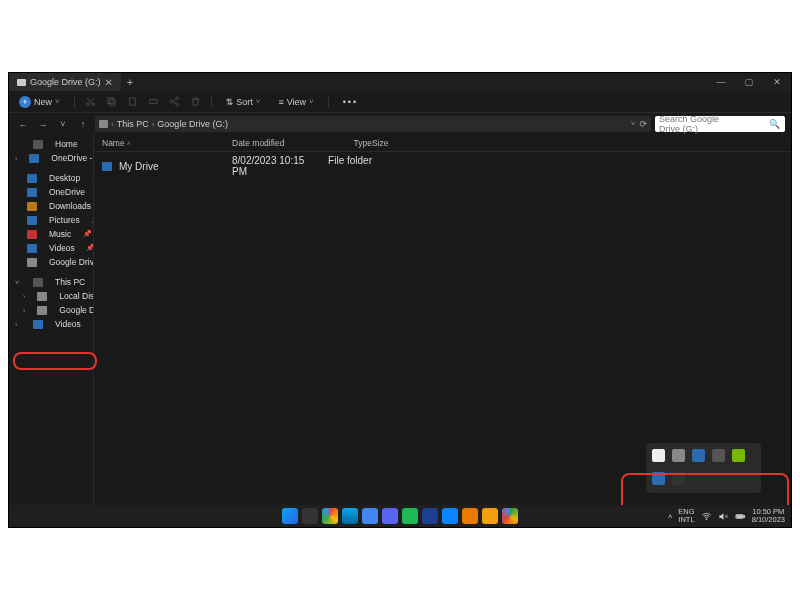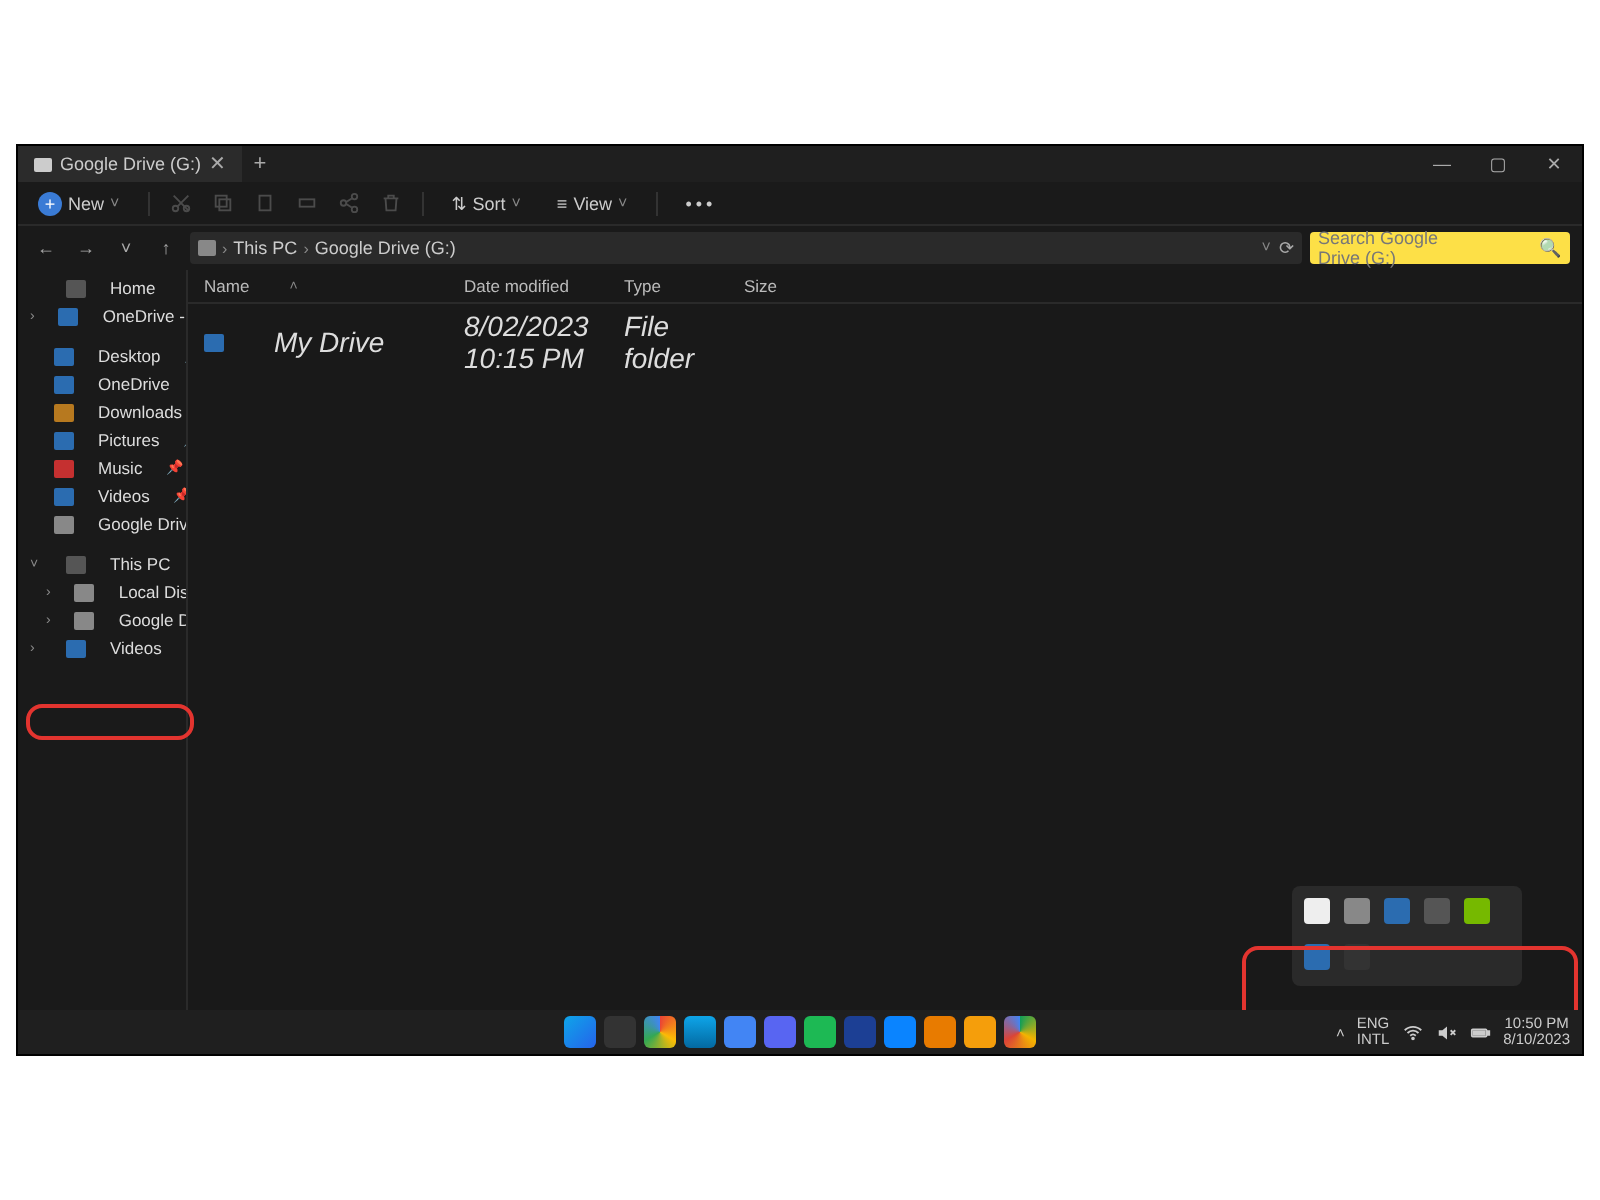--- a/index.html
+++ b/index.html
@@ -21,38 +21,38 @@
   .ic { width:11px; height:11px; display:inline-block; opacity:.45; }
   .ic svg { width:100%; height:100%; }
   .more { letter-spacing:2px; }
   
   .navrow { height:22px; display:flex; align-items:center; gap:4px; padding:0 6px; }
   .navbtn { width:16px; height:16px; display:flex; align-items:center; justify-content:center; color:#aaa; cursor:pointer; }
   .crumbs { flex:1; display:flex; align-items:center; gap:3px; background:#2a2a2a; height:16px; padding:0 4px; border-radius:2px; }
   .pc-ic { width:9px; height:8px; background:#888; border-radius:1px; }
   .chev { color:#888; font-size:8px; }
   .crumbend { margin-left:auto; display:flex; gap:4px; color:#aaa; }
-  .searchbox { width:130px; height:16px; background:#fde047; border-radius:2px; display:flex; align-items:center; padding:0 4px; color:#777; justify-content:space-between;gap:40px; }
+  .searchbox { width:130px; height:16px; background:#ffffff; border-radius:2px; display:flex; align-items:center; padding:0 4px; color:#777; justify-content:space-between;gap:40px; }
   
   .body { display:flex; height:380px; }
   .sidebar { width:85px; background:#1a1a1a; padding:2px 0; overflow:hidden; border-right:1px solid #2a2a2a; }
   .side-item { display:flex; align-items:center; gap:12px; padding:2px 6px; cursor:pointer; white-space:nowrap; position:relative; font-size:8.5px; color:#ddd; }
   .side-item .exp { width:6px; color:#888; font-size:7px; }
   .side-item .sic { width:10px; height:9px; border-radius:1px; flex-shrink:0; }
   .side-item .pin { margin-left:auto; color:#666; font-size:7px; }
   .side-group { margin-top:6px; }
   .highlight-red { position:absolute; border:2px solid #e3342f; border-radius:8px; pointer-events:none; }
   .content { flex:1; background:#191919; }
   .colhead { display:flex; border-bottom:1px solid #2a2a2a; padding:3px 8px; color:#bbb; font-size:8.5px; }
-  .col-name { width:130px; display:flex; align-items:center; gap:20px; }
+  .col-name { width:130px; display:flex; align-items:center; gap:2px; }
   .col-date { width:80px; }
-  .col-type { width:60px; }
+  .col-type { width:60px;text-align:right; }
   .col-size { width:40px; }
   .sorter { color:#888; font-size:7px; }
-  .row { display:flex; padding:3px 8px; color:#ddd; font-size:14px; cursor:pointer;font-style:italic; }
+  .row { display:flex; padding:3px 8px; color:#ddd; font-size:10px; cursor:pointer; }
   .row .ric { width:10px; height:9px; background:#2b6cb0; margin-right:5px; border-radius:1px; }
   
   .status { position:absolute; left:0; bottom:0; height:16px; width:100%; display:flex; align-items:center; padding:0 6px; color:#aaa; font-size:8.5px; background:#1a1a1a; }
   .status .bars { margin-left:auto; display:flex; gap:3px; }
   .status .vbtn { width:14px; height:11px; background:#333; }
   
   .traypop { position:absolute; right:30px; bottom:34px; width:115px; height:50px; background:#2a2a2a; border-radius:4px; padding:6px; display:flex; flex-wrap:wrap; gap:7px; }
   .traypop .ti { width:13px; height:13px; border-radius:2px; cursor:pointer; }
   
   .taskbar { position:absolute; left:0; bottom:0; width:100%; height:22px; background:#1f1f1f; display:flex; align-items:center; }

